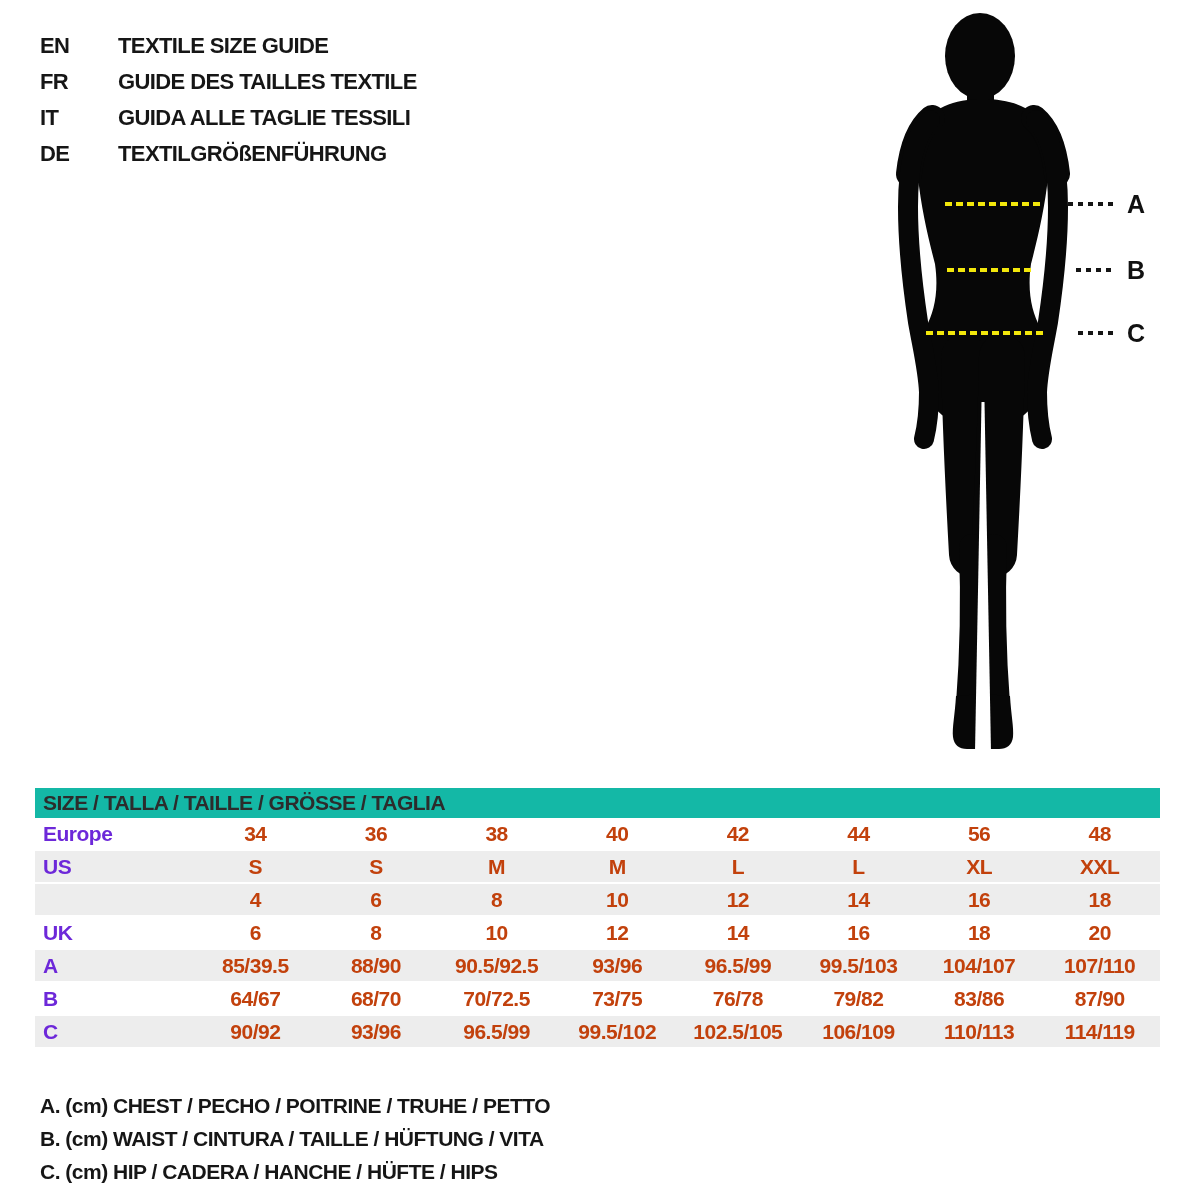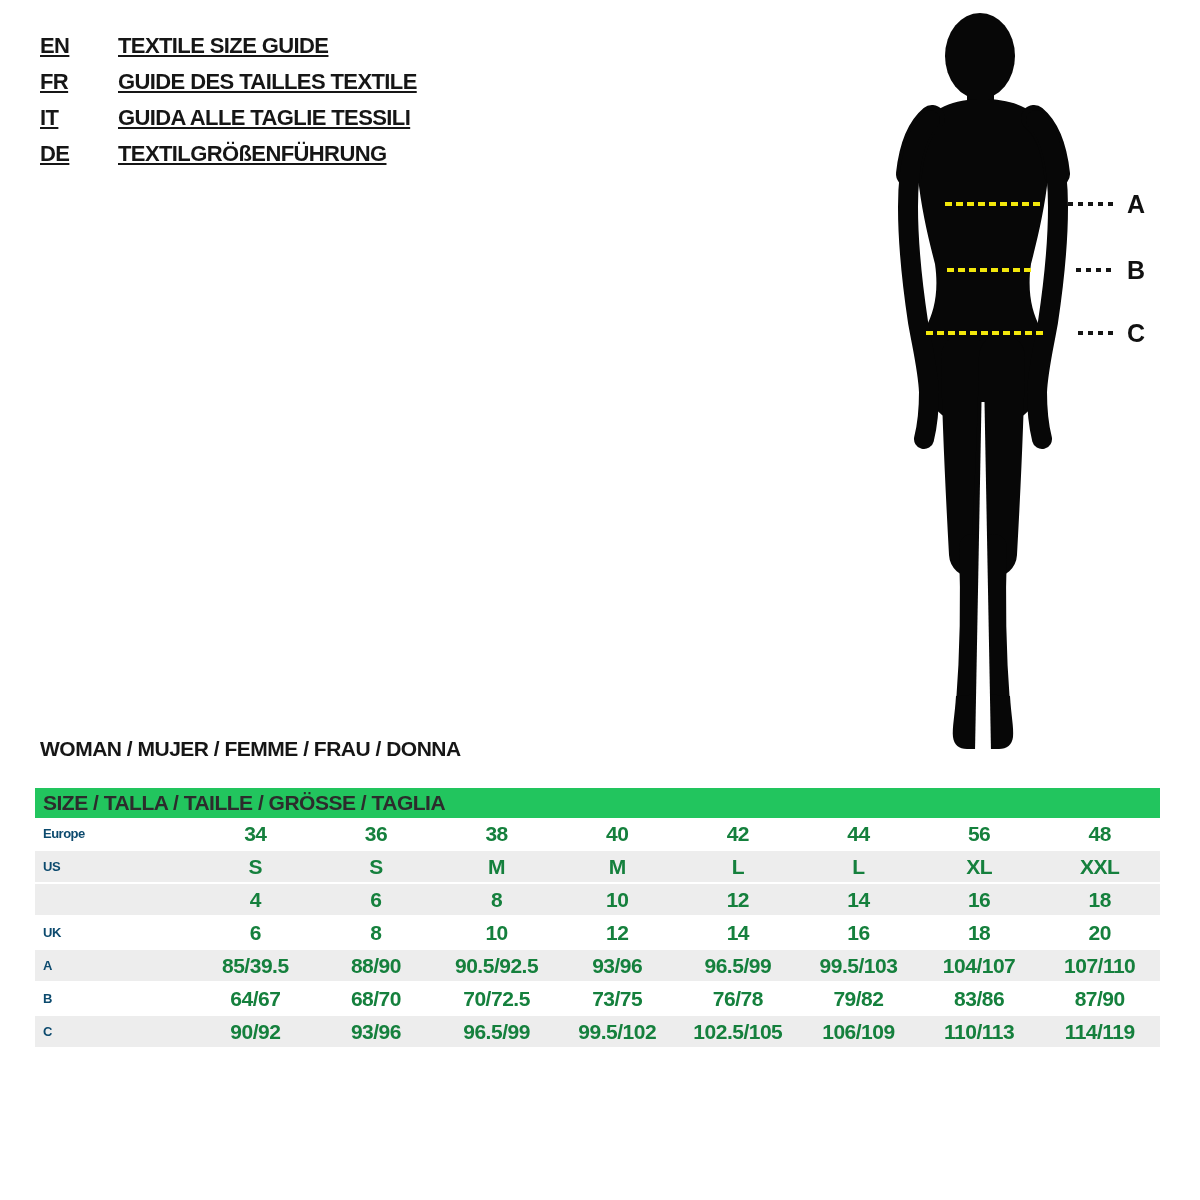--- a/index.html
+++ b/index.html
@@ -2,21 +2,21 @@
 <html><head>
 <meta charset="utf-8">
 <style>
   html,body { margin:0; padding:0; background:#ffffff; }
   .page {
     position:relative; width:1200px; height:1200px; background:#ffffff;
     font-family:"Liberation Sans", sans-serif; overflow:hidden; color:#161616;
   }
 
   
-  .langs { position:absolute; left:40px; top:28px;text-decoration:underline; }
+  .langs { position:absolute; left:40px; top:28px; }
   .lang-row { display:flex; height:36px; align-items:center; }
   .lang-code, .lang-title {
     font-size:22px; font-weight:bold; letter-spacing:-0.6px; color:#161616; white-space:nowrap;
   }
   .lang-code { width:78px; }
 
   
   .figure-wrap { position:absolute; left:888px; top:2px; width:204px; height:750px; }
 
   
@@ -27,37 +27,37 @@
 
   
   .woman-title {
     position:absolute; left:40px; top:737px; font-size:21px; font-weight:bold;
     letter-spacing:-0.5px; color:#161616; white-space:nowrap;
   }
 
   
   .table { position:absolute; left:35px; top:788px; width:1125px; }
   .thead {
-    height:30px; background:#22c55e; display:flex; align-items:center;
+    height:30px; background:#14b8a6; display:flex; align-items:center;
     padding-left:8px; box-sizing:border-box;
     font-size:21px; font-weight:bold; letter-spacing:-0.5px; color:#2c2c2c;
   }
   .trow {
     display:flex; height:33px; box-sizing:border-box; align-items:center;
     border-bottom:2px solid #ffffff; background:#ffffff;
   }
   #tbody .trow:nth-child(2), #tbody .trow:nth-child(3),
   #tbody .trow:nth-child(5), #tbody .trow:nth-child(7) { background:#ededed; }
   .tlabel {
-    width:152px; padding-left:8px; font-size:13px; font-weight:bold;
-    letter-spacing:-0.5px; color:#0c4a6e; white-space:nowrap;
+    width:152px; padding-left:8px; font-size:21px; font-weight:bold;
+    letter-spacing:-0.5px; color:#6d28d9; white-space:nowrap;
   }
   .tcell {
     flex:1; text-align:center; font-size:21px; font-weight:bold;
-    letter-spacing:-0.5px; color:#15803d; white-space:nowrap;
+    letter-spacing:-0.5px; color:#c2410c; white-space:nowrap;
   }
 
   
   .legend { position:absolute; left:40px; top:1089px; }
   .legend-row {
     height:33px; display:flex; align-items:center; font-size:21px; font-weight:bold;
     letter-spacing:-0.5px; color:#161616; white-space:nowrap;
   }
 </style>
 </head>
@@ -120,21 +120,20 @@
   <div class="mlabel" style="left:1127px; top:190px;">A</div>
 
   <div class="mline yellow" style="left:947px; top:268px; width:87px;"></div>
   <div class="mline dark" style="left:1076px; top:268px; width:38px;"></div>
   <div class="mlabel" style="left:1127px; top:256px;">B</div>
 
   <div class="mline yellow" style="left:926px; top:331px; width:119px;"></div>
   <div class="mline dark" style="left:1078px; top:331px; width:36px;"></div>
   <div class="mlabel" style="left:1127px; top:319px;">C</div>
 
-  <div class="woman-title">WOMAN / MUJER / FEMME / FRAU / DONNA</div>
 
   <div class="table">
     <div class="thead">SIZE / TALLA / TAILLE / GRÖSSE / TAGLIA</div>
     <div id="tbody">
         <div class="trow">
           <div class="tlabel">Europe</div>
           <div class="tcell">34</div>
           <div class="tcell">36</div>
           <div class="tcell">38</div>
           <div class="tcell">40</div>
@@ -205,14 +204,19 @@
           <div class="tcell">96.5/99</div>
           <div class="tcell">99.5/102</div>
           <div class="tcell">102.5/105</div>
           <div class="tcell">106/109</div>
           <div class="tcell">110/113</div>
           <div class="tcell">114/119</div>
         </div>
       </div>
   </div>
 
+  <div class="legend" id="legend">
+      <div class="legend-row">A. (cm) CHEST / PECHO / POITRINE / TRUHE / PETTO</div>
+      <div class="legend-row">B. (cm) WAIST / CINTURA / TAILLE / HÜFTUNG / VITA</div>
+      <div class="legend-row">C. (cm) HIP / CADERA / HANCHE / HÜFTE / HIPS</div>
+    </div>
 
 </div>
 
 </body></html>

